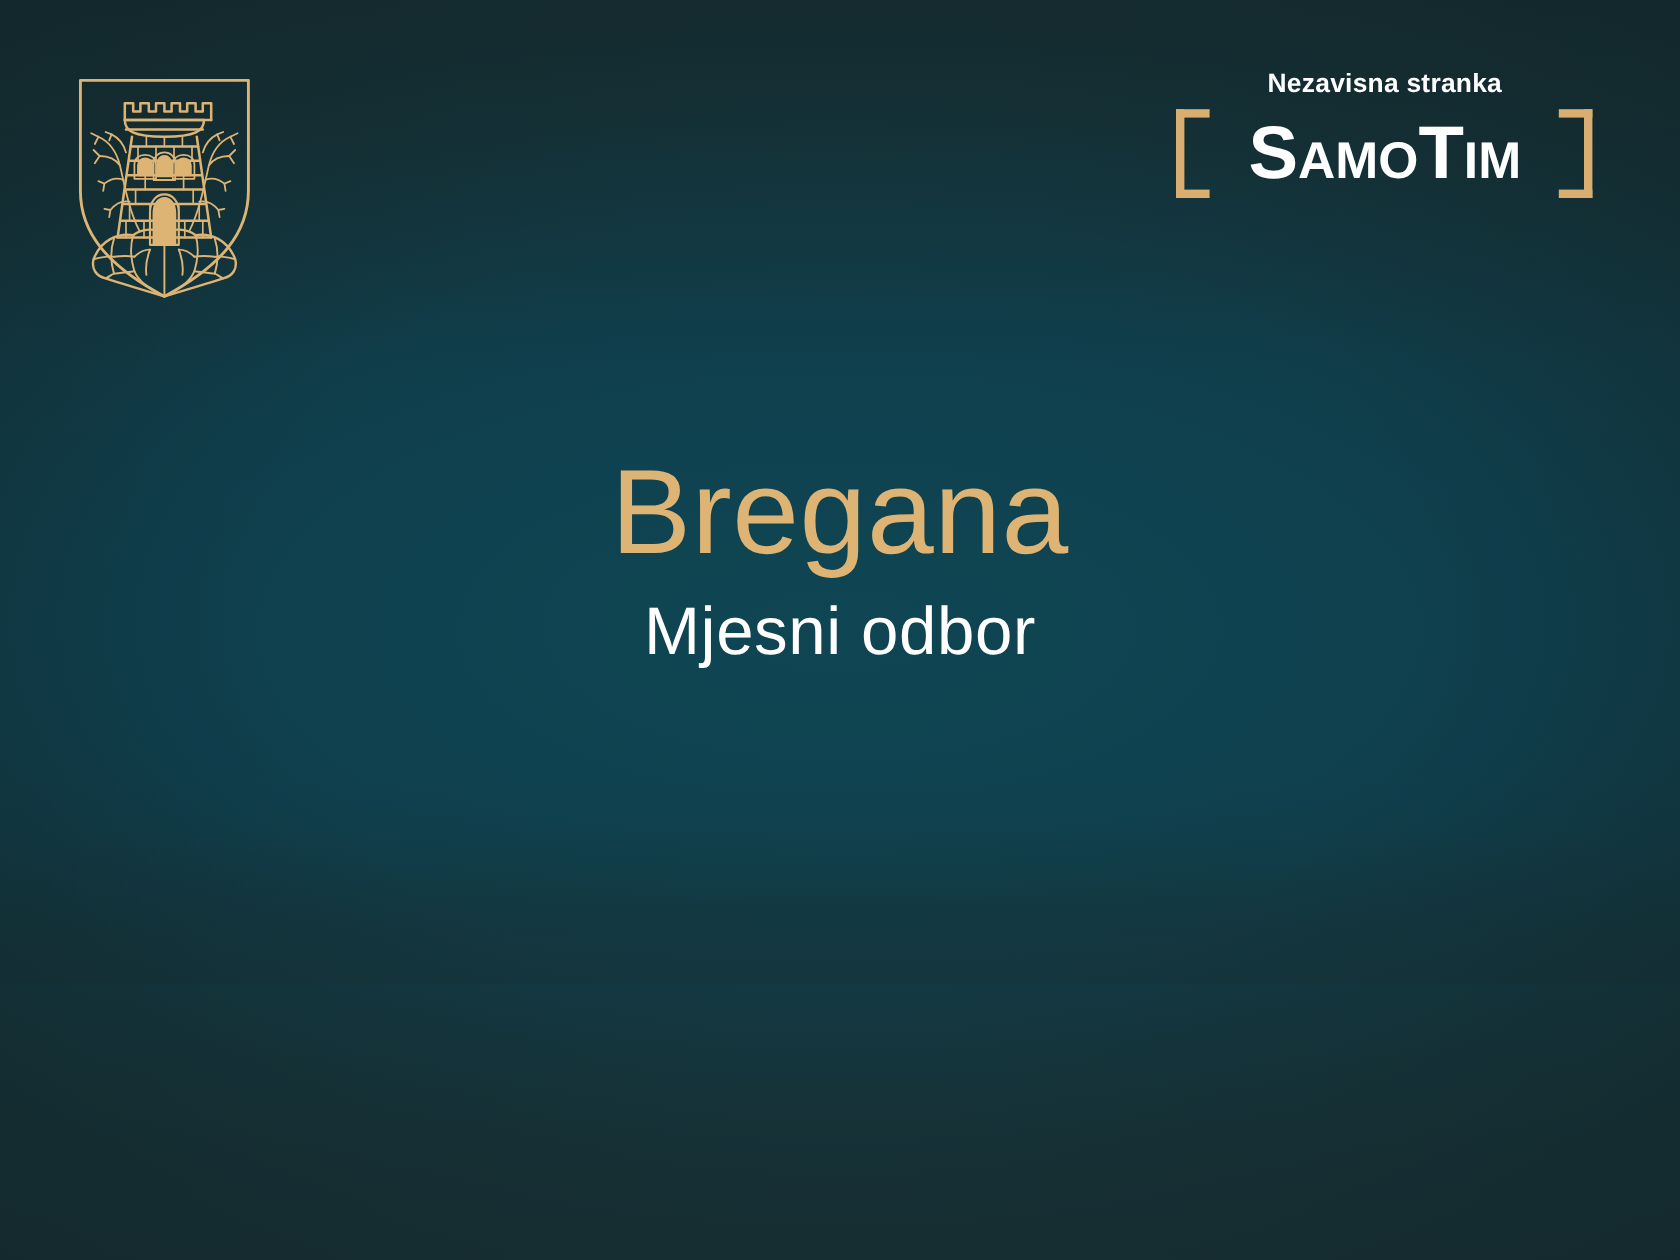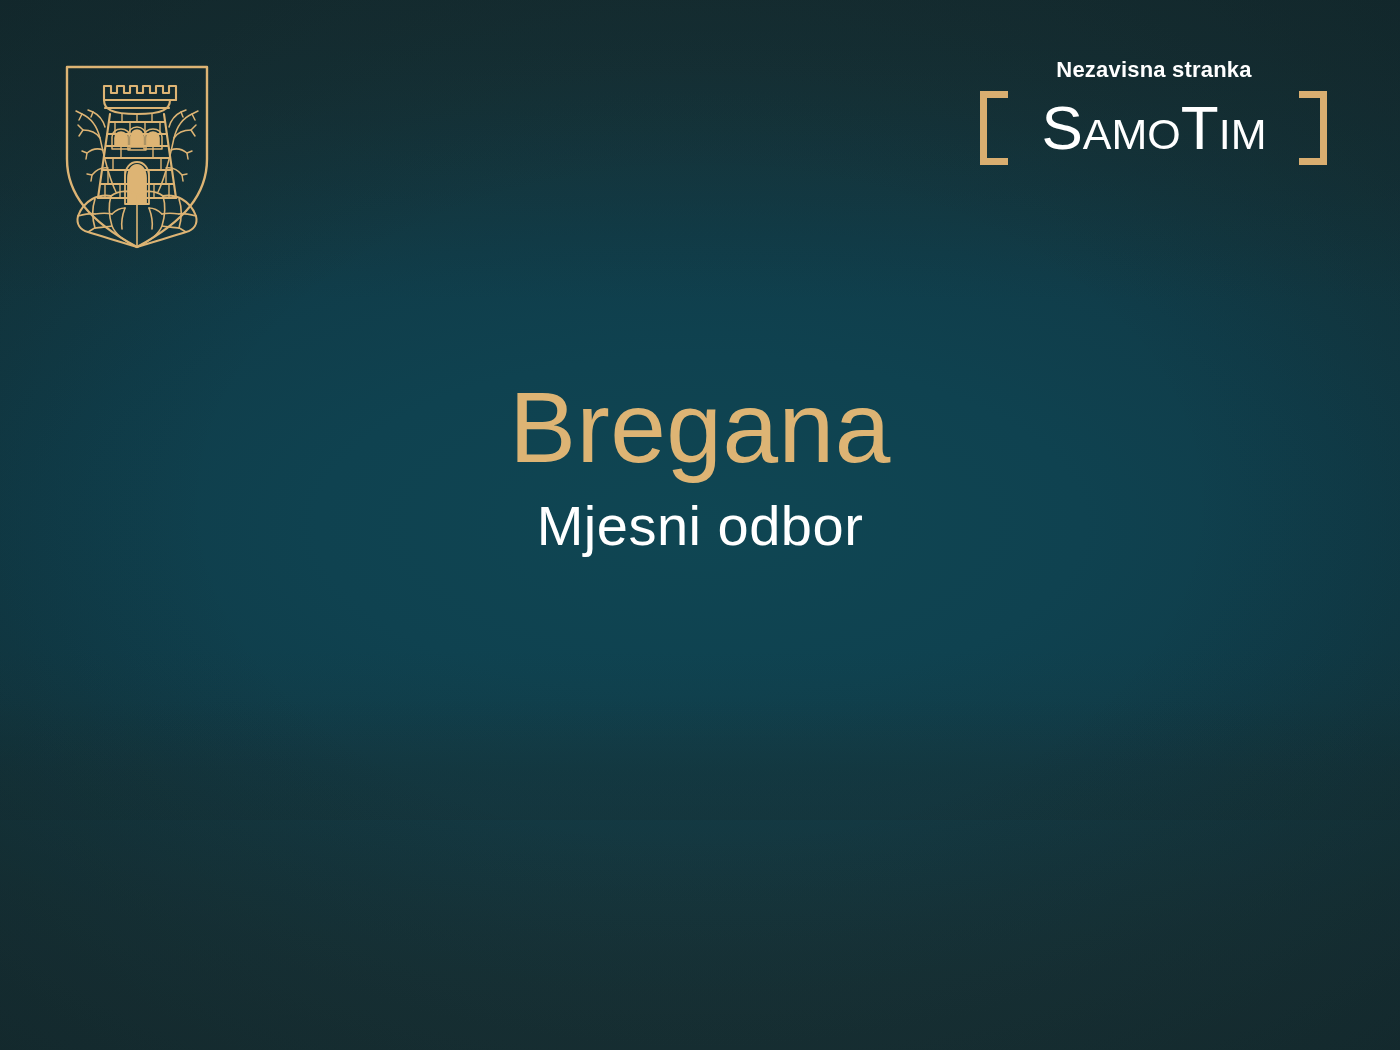--- a/index.html
+++ b/index.html
@@ -114,21 +114,21 @@
   }
   .logo-wordmark {
     position: absolute;
     left: 0; right: 0;
     top: 0;
     height: 86px;
     line-height: 86px;
     text-align: center;
     color: #ffffff;
     font-size: 62px;
-    font-weight: normal;
+    font-weight: bold;
     font-variant: small-caps;
     font-family: "Liberation Sans", sans-serif;
     letter-spacing: 0px;
   }
 
   
   #title-block {
     position: absolute;
     left: 0;
     right: 0;

